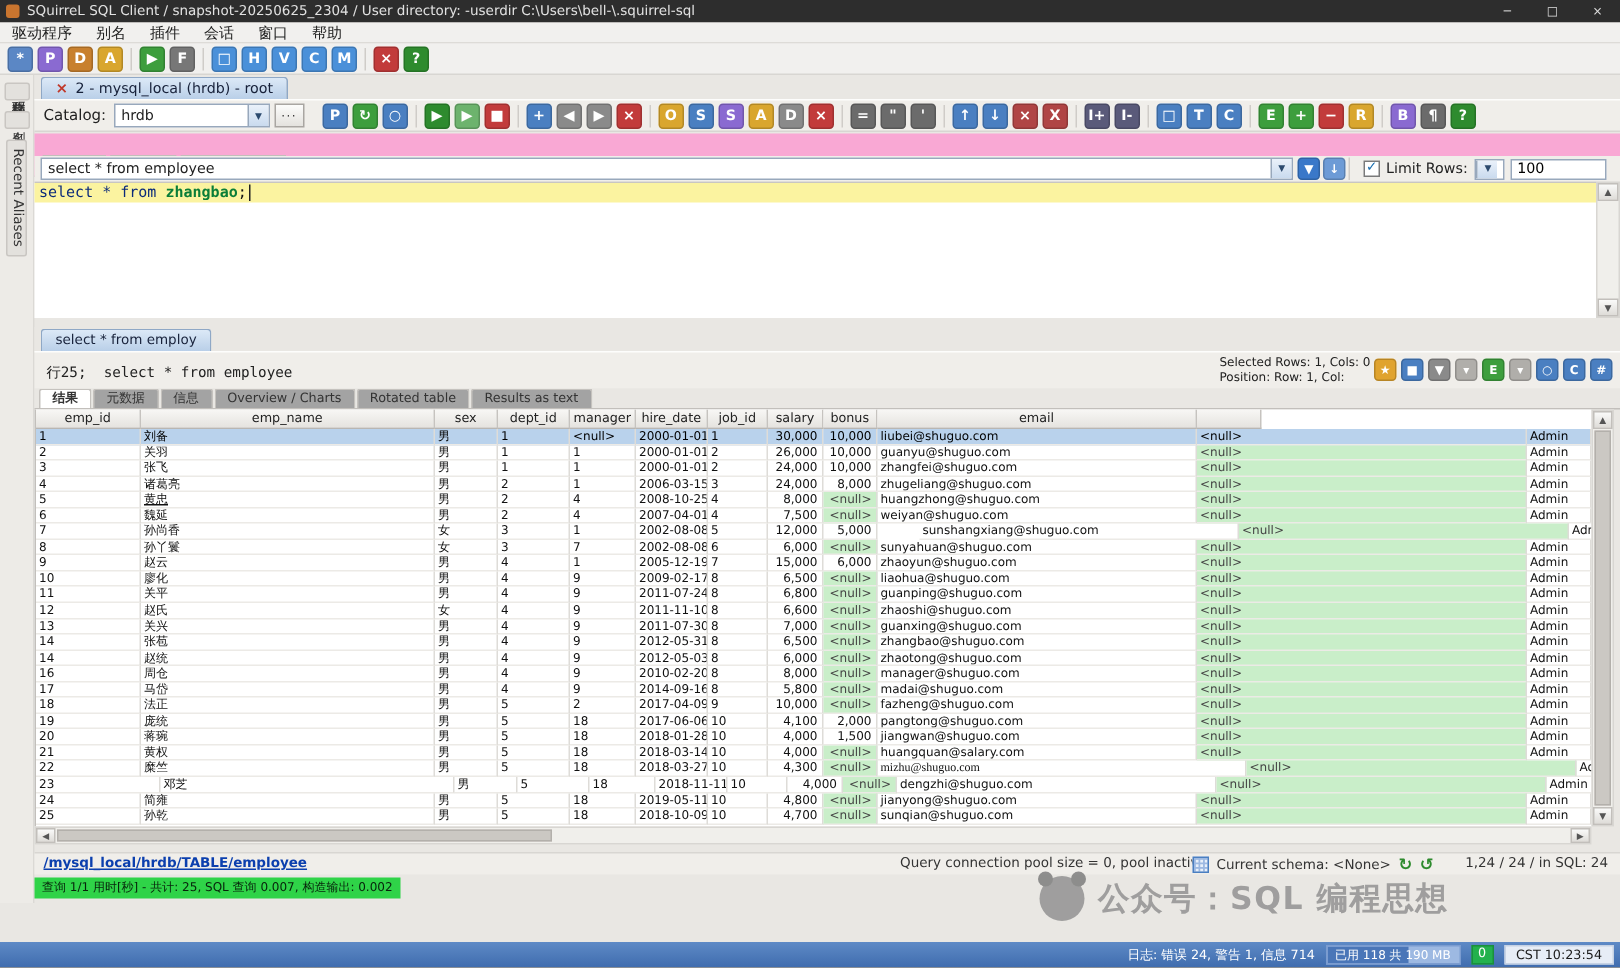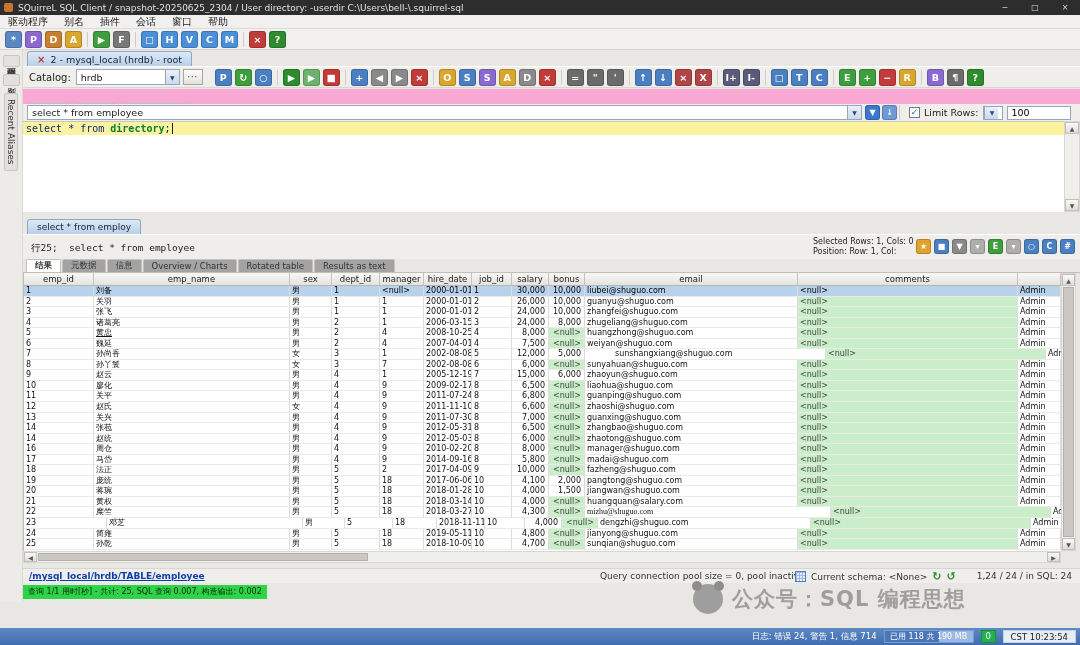--- a/index.html
+++ b/index.html
@@ -300,21 +300,21 @@
     <div class="tsep"></div>
     <div class="cb"></div>
     <span class="limit-label">Limit Rows:</span>
     <div class="combo mini-combo">
       <span class="combo-arrow"></span>
     </div>
     <input class="limit-input" value="100" style="">
   </div>
 
   <div class="editor">
-    <div class="ed-line1"><span class="kw">select * from </span><span class="tbl">directory</span><span class="pun">;</span><span class="caret"></span></div>
+    <div class="ed-line1"><span class="kw">select * from </span><span class="tbl">zhangbao</span><span class="pun">;</span><span class="caret"></span></div>
   </div>
   <div class="editor-scroll">
     <div class="sb-btn sb-up"></div>
     <div class="sb-btn sb-dn"></div>
   </div>
 
   <div class="res-tabstrip">
     <div class="res-tab">
       <span>select * from employ</span>
     </div>
@@ -353,21 +353,20 @@
         <div class="th" style="width: 70px;">emp_id</div>
         <div class="th" style="width: 196px;">emp_name</div>
         <div class="th" style="width: 42px;">sex</div>
         <div class="th" style="width: 48px;">dept_id</div>
         <div class="th" style="width: 44px;">manager</div>
         <div class="th" style="width: 48px;">hire_date</div>
         <div class="th" style="width: 40px;">job_id</div>
         <div class="th" style="width: 37px;">salary</div>
         <div class="th" style="width: 36px;">bonus</div>
         <div class="th" style="width: 213px;">email</div>
-        <div class="th" style="width: 220px;">comments</div>
         <div class="th" style="width: 43px;"></div>
       </div>
     <div id="tableBody">
         <div class="tr sel">
           <div class="td" style="width: 70px;">1</div>
           <div class="td" style="width: 196px;">刘备</div>
           <div class="td" style="width: 42px;">男</div>
           <div class="td" style="width: 48px;">1</div>
           <div class="td null" style="width: 44px;">&lt;null&gt;</div>
           <div class="td" style="width: 48px;">2000-01-01</div>

